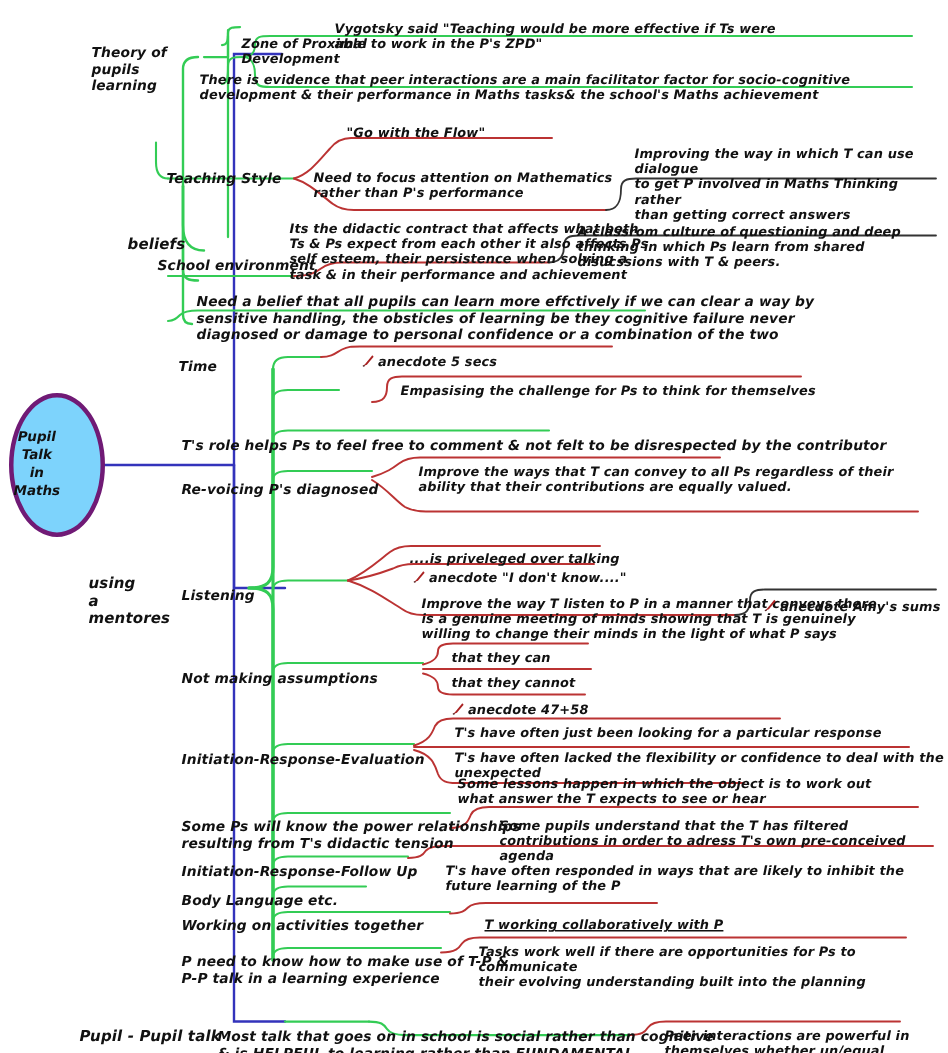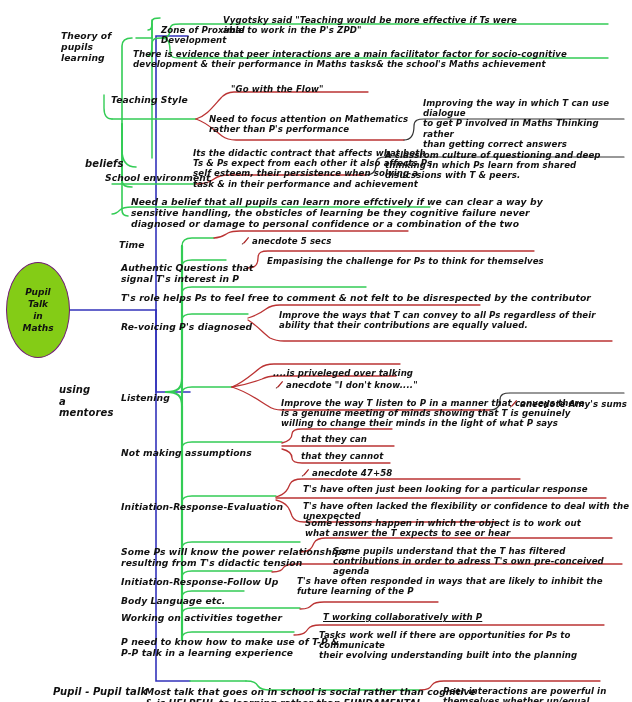--- a/index.html
+++ b/index.html
@@ -23,24 +23,24 @@
   }
   .lvl1{font-size:10px;}
   .lvl2{font-size:9.2px;}
   .lvl3{font-size:8.6px;}
   .lvl4{font-size:8.6px;}
   .root{
     position:absolute;
     width:64px;height:96px;
     left:6px;top:262px;
     border-radius:50%;
-    background:#84cc16;
-    border:1px solid #701a75;
+    background:#7dd3fc;
+    border:3px solid #701a75;
     box-sizing:border-box;
-    display:flex;align-items:center;justify-content:center;
+    display:flex;align-items:center;
   }
   .root span{
     font-style:italic;font-weight:bold;font-size:9px;
     color:#111;text-align:center;line-height:1.35;
     white-space:pre-line;
   }
   .anec{display:inline-block;}
   .anec svg{vertical-align:-1px;margin-right:2px;}
 </style>
 </head>
@@ -200,21 +200,21 @@
   <div class="node lvl4" style="left:222px;top:5px;">
     <span>Vygotsky said "Teaching would be more effective if Ts were
 able to work in the P's ZPD"</span>
   </div>
 
   <div class="node lvl3" style="left:132px;top:39px;">
     <span>There is evidence that peer interactions are a main facilitator factor for socio-cognitive
 development &amp; their performance in Maths tasks&amp; the school's Maths achievement</span>
   </div>
 
-  <div class="node lvl2" style="left:110px;top:84px;">
+  <div class="node lvl2" style="left:110px;top:104px;">
     <span>Teaching Style</span>
   </div>
 
   <div class="node lvl3" style="left:230px;top:74px;">
     <span>"Go with the Flow"</span>
   </div>
 
   <div class="node lvl3" style="left:208px;top:104px;">
     <span>Need to focus attention on Mathematics
 rather than P's performance</span>
@@ -259,24 +259,20 @@
     <span>Time</span>
   </div>
 
   <div class="node lvl3" style="left:240px;top:226px;">
     <span class="anec"><svg width="9" height="9" viewBox="0 0 10 10">
           <path d="M1 9 L3 7 L8 1 L9 2 L4 8 Z" fill="#aa2222"></path>
           <path d="M1 9 L2.4 8.6" stroke="#552222" stroke-width="1"></path>
         </svg></span><span>anecdote 5 secs</span>
   </div>
 
-  <div class="node lvl2" style="left:120px;top:252px;">
-    <span>Authentic Questions that
-signal T's interest in P</span>
-  </div>
 
   <div class="node lvl3" style="left:266px;top:246px;">
     <span>Empasising the challenge for Ps to think for themselves</span>
   </div>
 
   <div class="node lvl2" style="left:120px;top:282px;">
     <span>T's role helps Ps to feel free to comment  &amp; not felt to be disrespected by the contributor</span>
   </div>
 
   <div class="node lvl2" style="left:120px;top:311px;">

